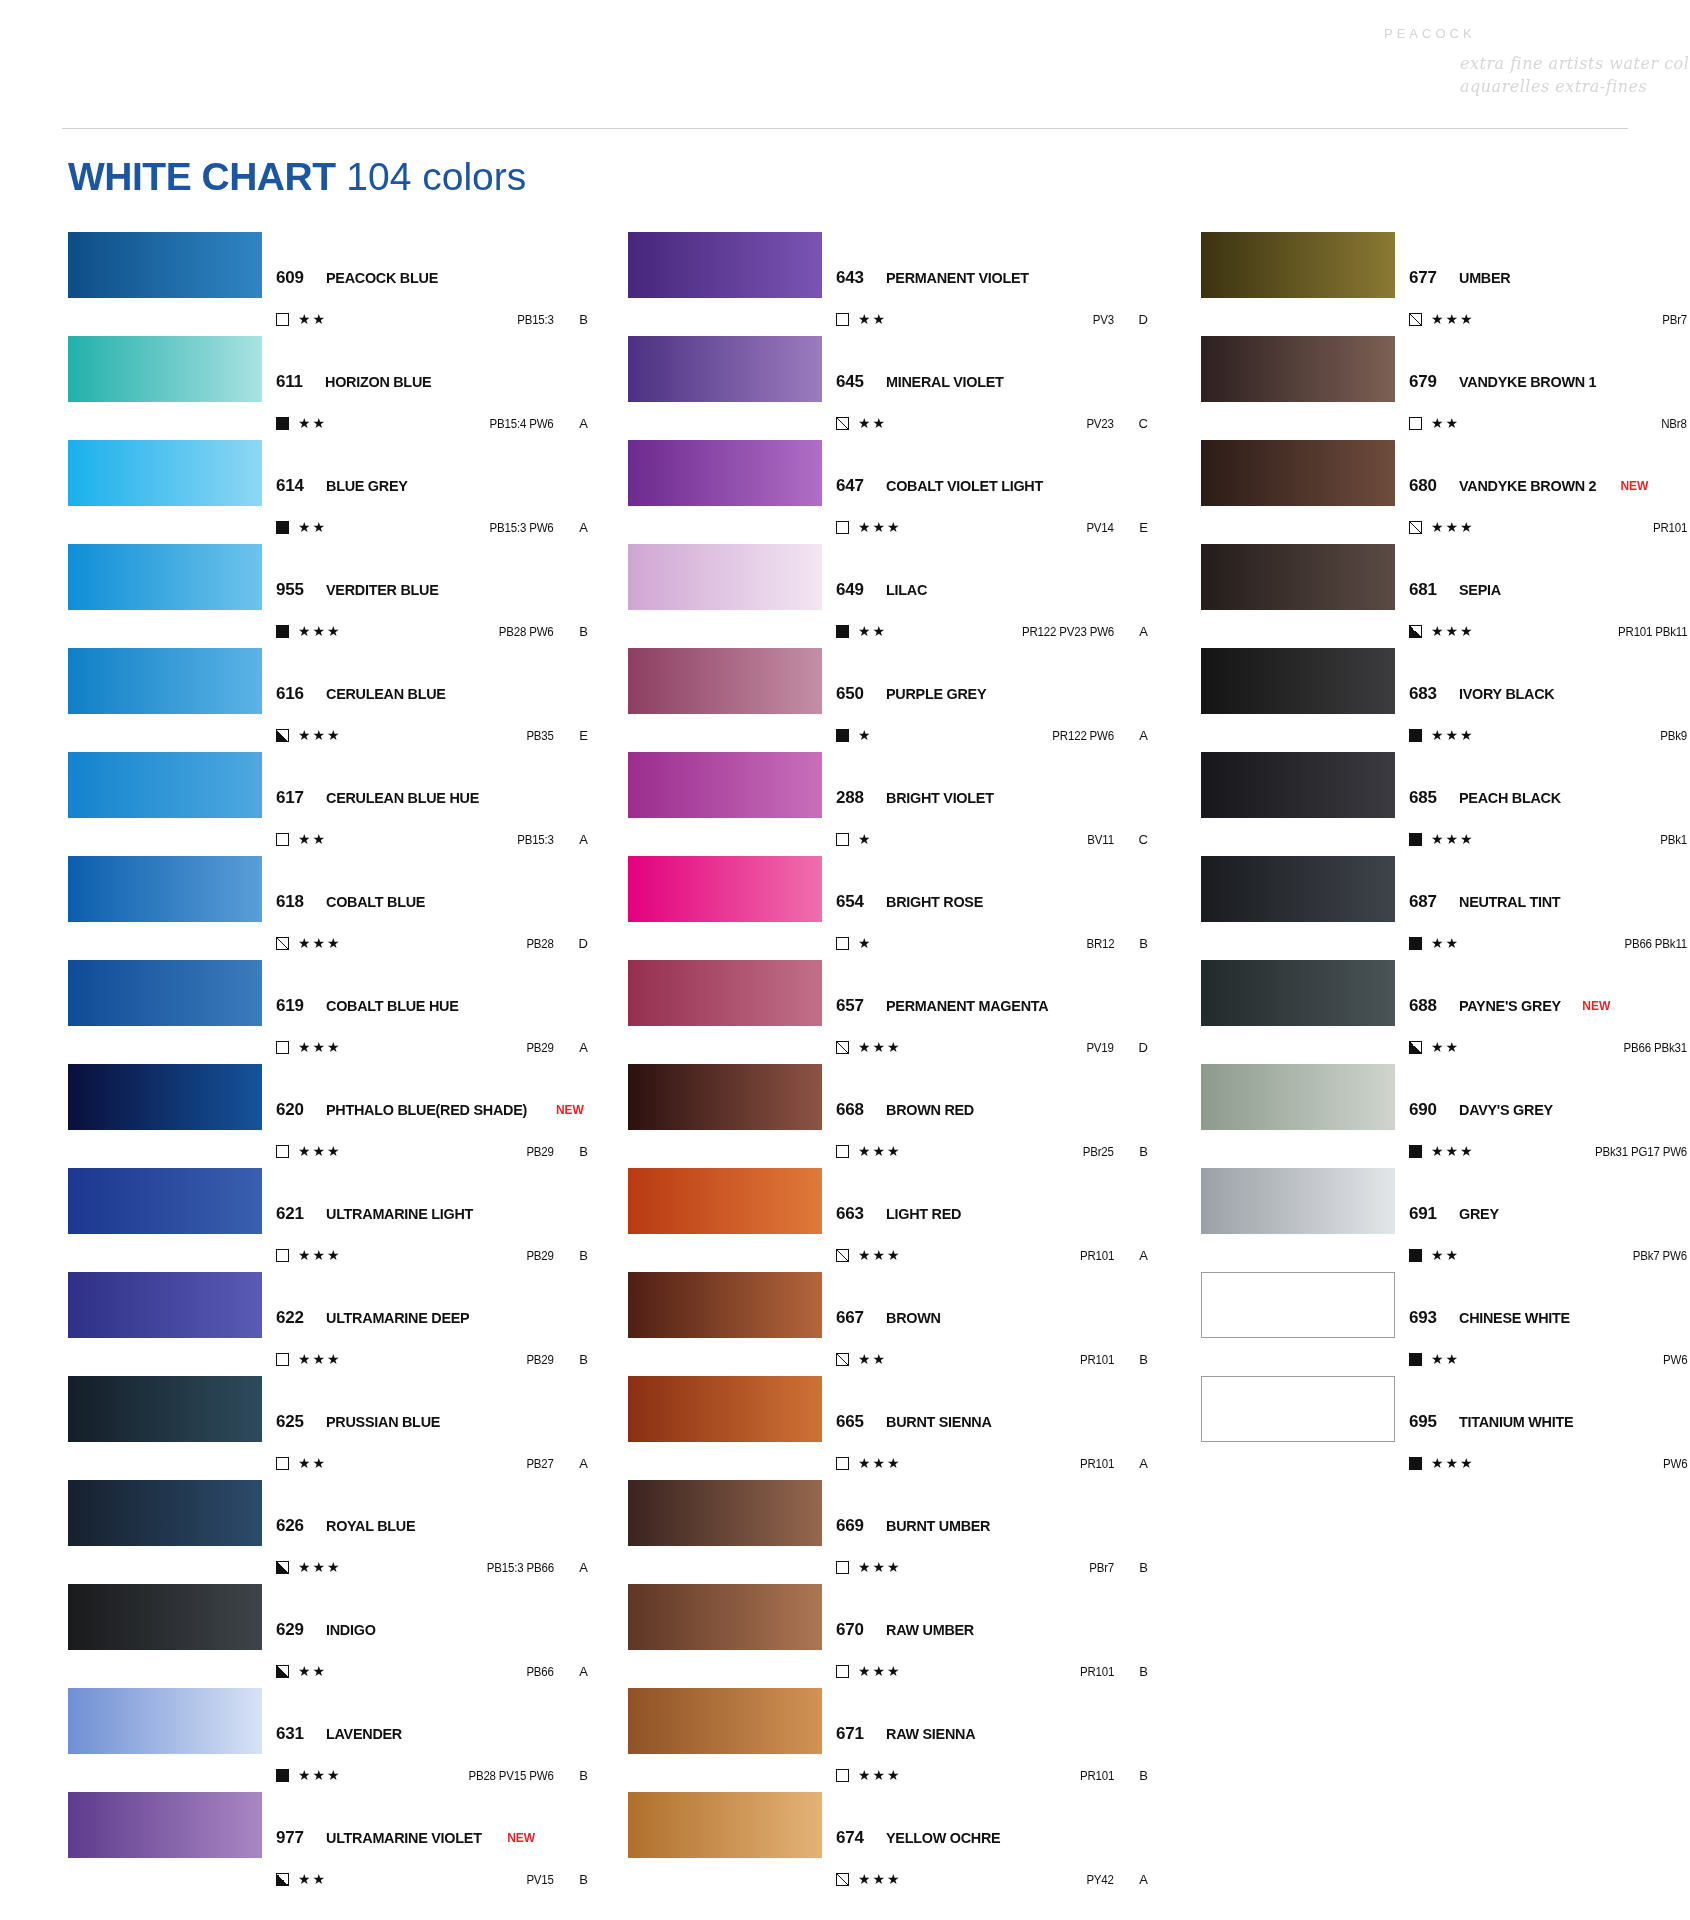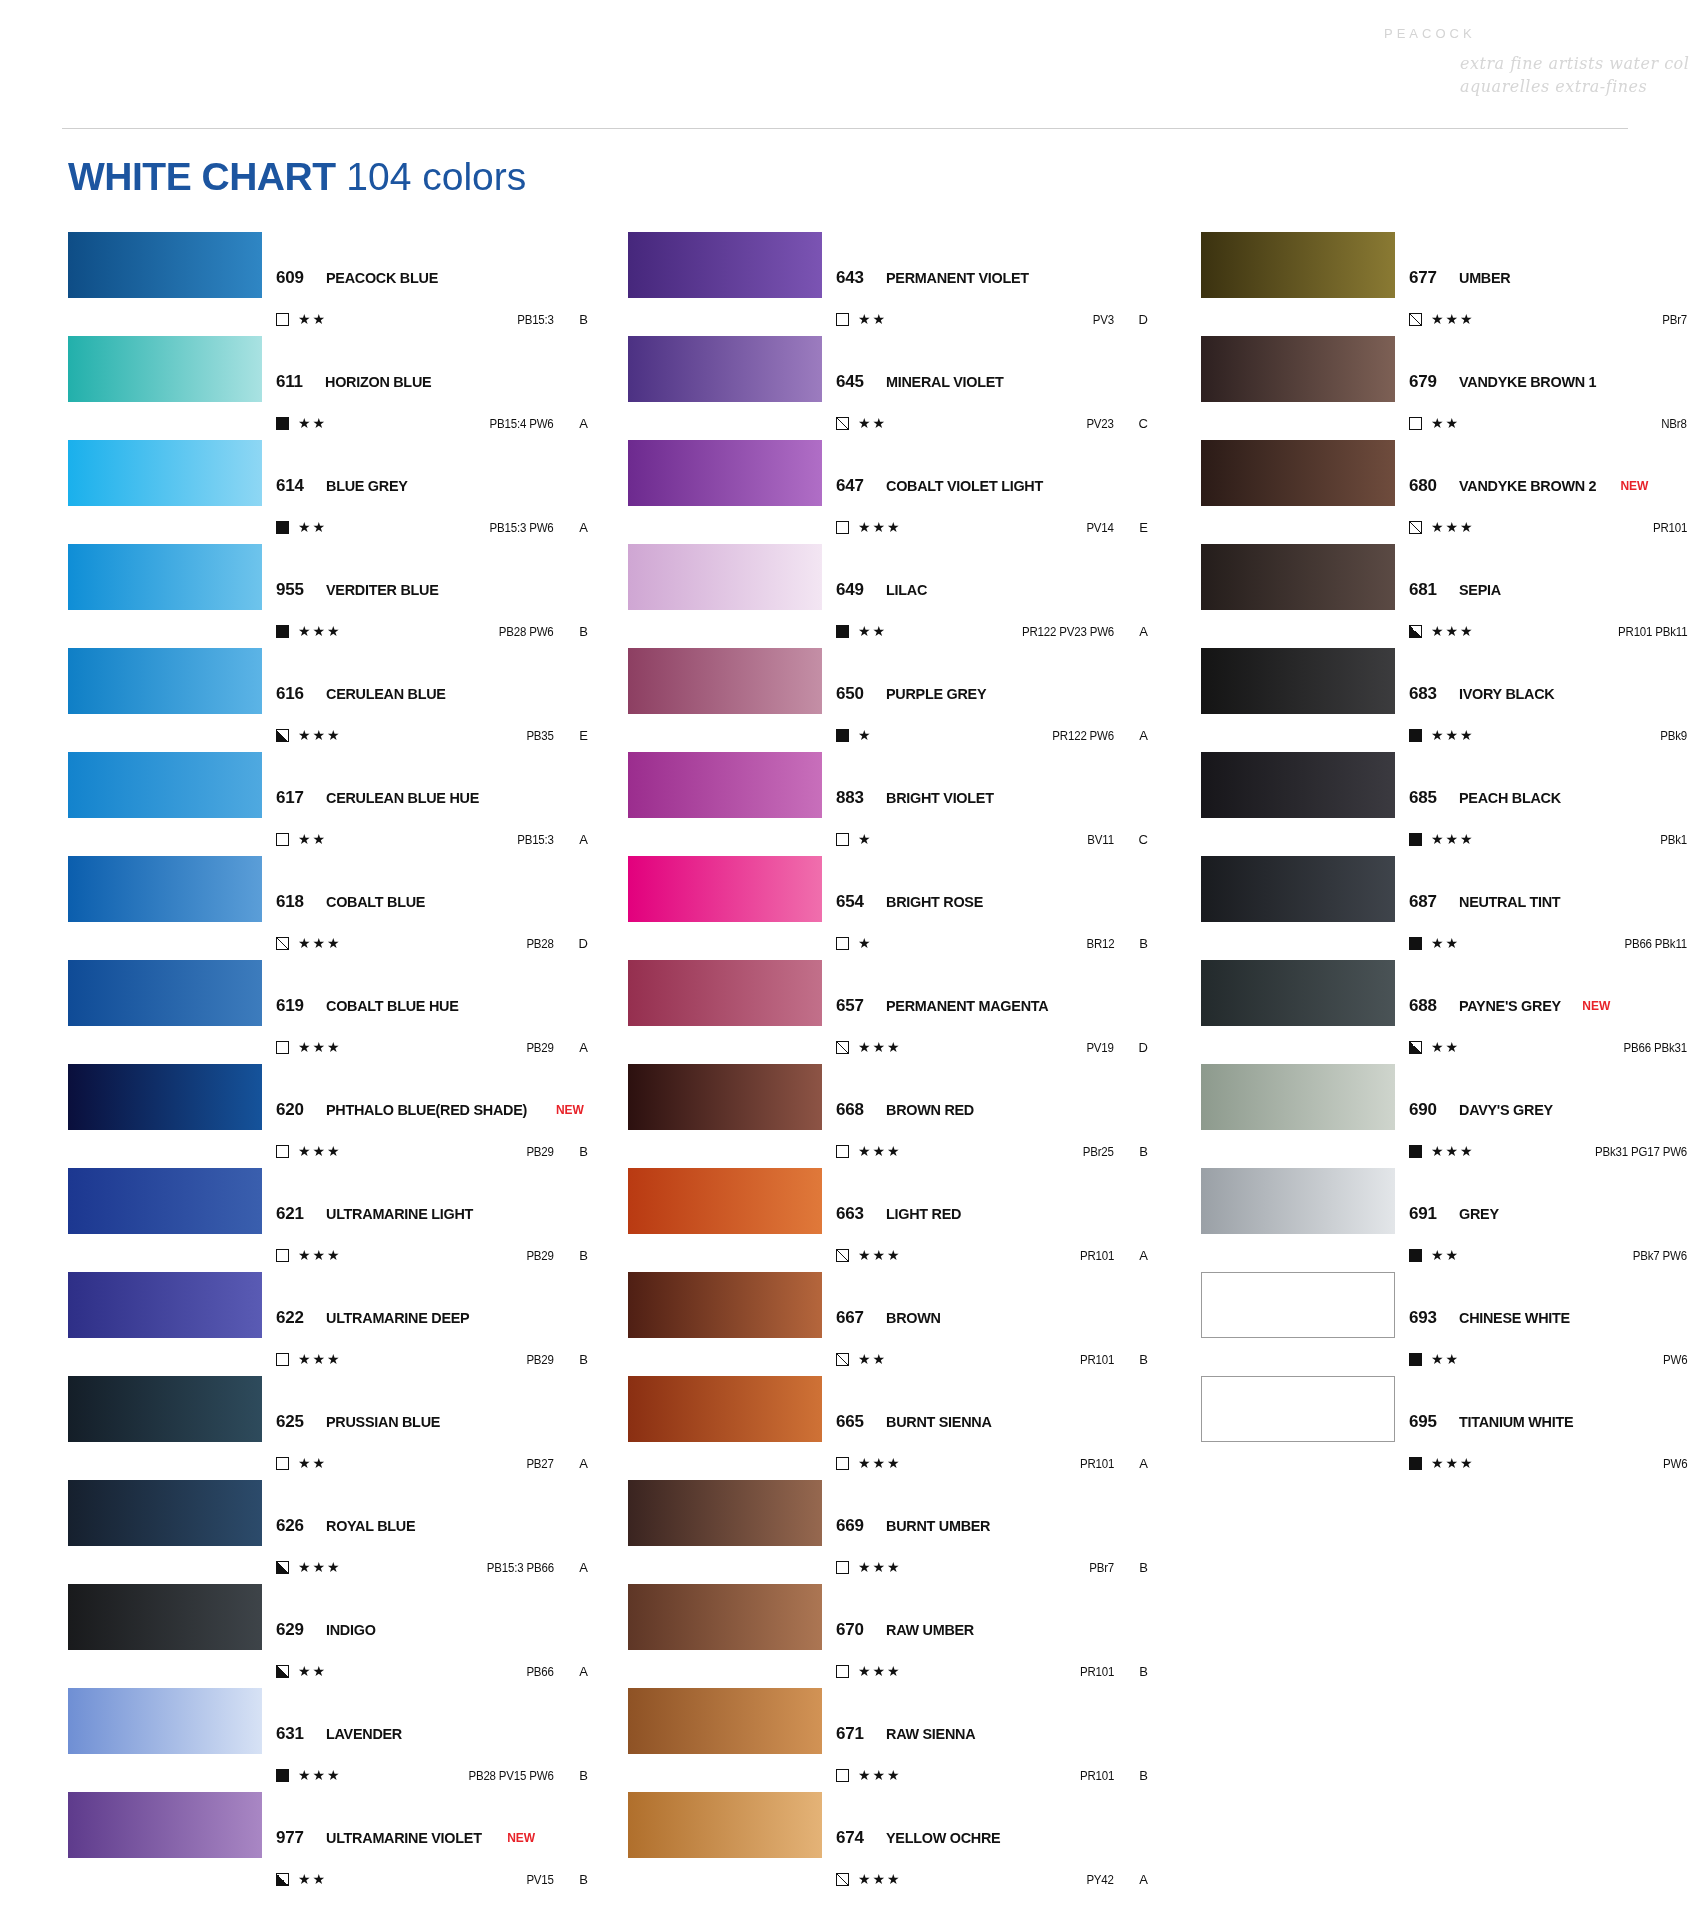--- a/index.html
+++ b/index.html
@@ -587,21 +587,21 @@
               <span class="pigment">PR122 PW6</span>
               <span class="series">A</span>
             </span>
           </div>
         </div>
       </div>
       <div class="entry">
         <div class="swatch" style="background: linear-gradient(to right, rgb(155, 45, 142), rgb(200, 111, 187));"></div>
         <div class="info">
           <div class="line1">
-            <span class="code">883</span>
+            <span class="code">288</span>
             <span class="cname">BRIGHT VIOLET</span>
           </div>
           <div class="line2">
             <span class="opacity-mark "></span>
             <span class="stars">★</span>
             <span class="right-meta">
               <span class="pigment">BV11</span>
               <span class="series">C</span>
             </span>
           </div>

